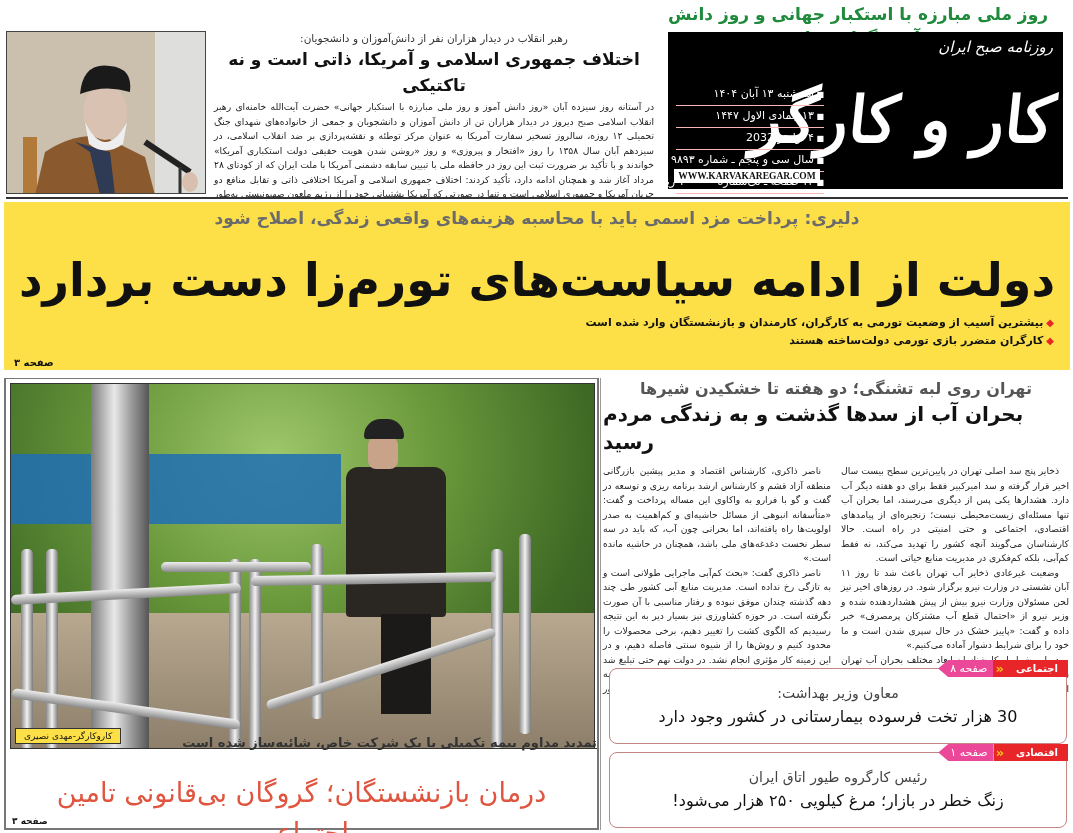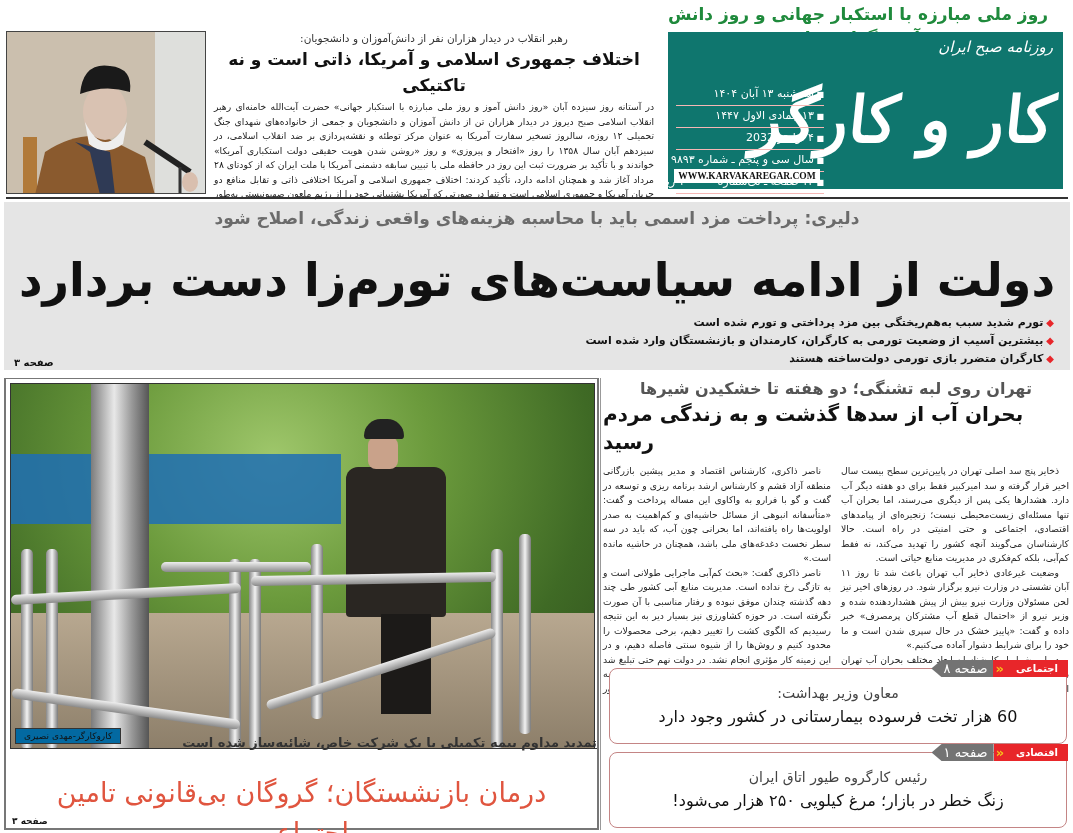--- a/index.html
+++ b/index.html
@@ -5,41 +5,41 @@
   * { box-sizing: border-box; margin: 0; padding: 0; }
   html, body { width: 1073px; height: 833px; background: #ffffff; overflow: hidden; }
   body { font-family: "DejaVu Sans", sans-serif; color: #111; position: relative; direction: rtl; }
 
   .abs { position: absolute; }
 
   
   .top-banner { top: 2px; right: 10px; width: 410px; text-align: center; color: #1f8a3c; font-weight: bold; font-size: 17px; line-height: 24px; }
 
   
-  .masthead { top: 32px; right: 10px; width: 395px; height: 157px; background: #0f766e; color: #fff; }
+  .masthead { top: 32px; right: 10px; width: 395px; height: 157px; background: #000000; color: #fff; }
   .masthead .subtitle { position: absolute; top: 6px; right: 10px; font-family: "DejaVu Serif", serif; font-style: italic; font-size: 15px; }
   .masthead .logo { position: absolute; top: 28px; right: 8px; font-family: "DejaVu Serif", serif; font-weight: bold; font-size: 64px; line-height: 120px; letter-spacing: -2px; transform: skewX(-6deg); }
   .masthead .info { position: absolute; top: 52px; left: 8px; width: 148px; font-size: 11px; }
   .masthead .info .row { border-bottom: 1px solid #f6b7b5; padding: 2px 0 2px 0; white-space: nowrap; line-height: 16px; }
   .masthead .info .row::before { content: "■ "; font-size: 8px; }
   .masthead .site { position: absolute; bottom: 6px; left: 6px; width: 146px; background: #fff; color: #111; font-family: "Liberation Serif", serif; font-weight: bold; font-size: 9.5px; text-align: center; direction: ltr; padding: 2px 0; }
 
   
   .top-story { top: 30px; right: 415px; width: 448px; text-align: center; }
   .top-story .kicker { font-size: 10.5px; color: #333; line-height: 16px; }
   .top-story .headline { font-weight: bold; font-size: 17px; line-height: 26px; }
   .top-story .body { font-size: 9.2px; text-align: justify; text-align-last: right; line-height: 14.5px; color: #222; padding: 2px 4px 0 4px; }
   .top-story .cont { text-align: right; font-weight: bold; font-size: 10px; padding-right: 8px; line-height: 14px; }
 
   .leader-photo { top: 31px; left: 6px; width: 200px; height: 163px; border: 1px solid #444; overflow: hidden; background: linear-gradient(90deg, #b9b2a8 0%, #d8cbb8 40%, #a89a86 60%, #cfd0cc 100%); }
 
   .rule-top { top: 197px; left: 6px; width: 1062px; height: 2px; background: #333; }
 
   
-  .lead { top: 202px; left: 4px; width: 1066px; height: 168px; background: #e5e5e5; }
+  .lead { top: 202px; left: 4px; width: 1066px; height: 168px; background: #fde047; }
   .lead .kicker { position: absolute; top: 6px; left: 0; right: 0; text-align: center; color: #6b6b6b; font-weight: bold; font-size: 17px; }
   .lead .headline { position: absolute; top: 38px; left: 0; right: 0; text-align: center; font-weight: bold; font-size: 46px; letter-spacing: -1px; color: #111; line-height: 80px; }
   .lead .bullets { position: absolute; top: 112px; right: 16px; font-size: 11px; font-weight: bold; line-height: 18px; }
   .lead .bullets li { list-style: none; }
   .lead .bullets li .dot { color: #e8262a; font-size: 10px; margin-left: 3px; }
   .lead .page-ref { position: absolute; bottom: 2px; left: 10px; font-size: 10px; font-weight: bold; }
 
   
   .photo-box { top: 378px; left: 4px; width: 595px; height: 452px; border: 2px solid #777; border-top-width: 1px; }
   .photo { position: absolute; top: 4px; left: 4px; width: 585px; height: 366px; border: 1px solid #333; overflow: hidden; background: #5f7f3e; }
@@ -47,40 +47,40 @@
   .photo .wall { position: absolute; top: 70px; left: 0; width: 330px; height: 70px; background: #1f6fb4; opacity: 0.85; }
   .photo .pavement { position: absolute; bottom: 0; left: 0; right: 0; height: 135px; background: linear-gradient(180deg, #b8a890 0%, #8d7f6a 100%); }
   .photo .pole { position: absolute; top: 0; left: 80px; width: 58px; height: 100%; background: linear-gradient(90deg, #7c7c7c, #e8e8e8 40%, #9a9a9a 70%, #555); }
   .photo .rail { position: absolute; height: 10px; background: linear-gradient(180deg, #eee, #8a8a8a); border-radius: 5px; }
   .photo .post { position: absolute; width: 12px; background: linear-gradient(90deg, #888, #f2f2f2, #7a7a7a); border-radius: 5px; }
   .photo .man { position: absolute; top: 35px; left: 335px; width: 110px; height: 300px; }
   .photo .man .cap { position: absolute; top: 0; left: 18px; width: 40px; height: 20px; background: #222; border-radius: 20px 20px 4px 4px; }
   .photo .man .face { position: absolute; top: 18px; left: 22px; width: 30px; height: 32px; background: #c9a28a; border-radius: 8px; }
   .photo .man .coat { position: absolute; top: 48px; left: 0; width: 100px; height: 150px; background: #2a2622; border-radius: 12px 12px 4px 4px; }
   .photo .man .legs { position: absolute; top: 195px; left: 35px; width: 50px; height: 100px; background: #1c1a18; }
-  .photo .credit { position: absolute; bottom: 4px; left: 4px; background: #0369a1; color: #111; font-size: 9px; padding: 2px 8px; border: 1px solid #333; }
+  .photo .credit { position: absolute; bottom: 4px; left: 4px; background: #fde047; color: #111; font-size: 9px; padding: 2px 8px; border: 1px solid #333; }
   .photo-box .kicker { position: absolute; top: 356px; left: 0; right: 0; text-align: right; font-weight: bold; font-size: 13px; color: #333; text-decoration: underline; }
   .photo-box .headline { position: absolute; top: 394px; left: 0; right: 0; text-align: center; font-size: 27px; color: #e0553f; line-height: 40px; }
   .photo-box .page-ref { position: absolute; bottom: 2px; left: 6px; font-size: 9px; font-weight: bold; }
 
   
   .water { top: 378px; right: 4px; width: 466px; }
   .water .kicker { text-align: center; font-size: 16px; color: #555; font-weight: bold; line-height: 22px; }
   .water .headline { text-align: left; font-size: 20px; font-weight: bold; line-height: 28px; }
   .water .cols { display: flex; gap: 10px; margin-top: 8px; }
   .water .col { flex: 1; font-size: 9.2px; line-height: 14.5px; text-align: justify; color: #222; }
   .water .col p { text-indent: 10px; }
   .water .cont { font-weight: bold; font-size: 10px; margin-top: 2px; }
 
   
   .sbox { right: 6px; width: 458px; height: 76px; border: 1.5px solid #c48585; border-radius: 8px; background: #fff; }
   .sbox .tag { position: absolute; top: -9px; right: -2px; display: flex; align-items: center; height: 17px; direction: rtl; }
   .sbox .tag .sec { background: #e8262a; color: #fff; font-size: 10px; font-weight: bold; padding: 0 10px; height: 17px; line-height: 17px; }
   .sbox .tag .chev { color: #f6c21a; font-size: 13px; font-weight: bold; background: #e8262a; height: 17px; line-height: 17px; padding: 0 2px; }
-  .sbox .tag .pg { background: #737373; color: #fff; font-size: 13px; height: 17px; line-height: 17px; padding: 0 6px 0 12px; clip-path: polygon(0 50%, 10px 0, 100% 0, 100% 100%, 10px 100%); }
+  .sbox .tag .pg { background: #ec4899; color: #fff; font-size: 11px; height: 17px; line-height: 17px; padding: 0 6px 0 12px; clip-path: polygon(0 50%, 10px 0, 100% 0, 100% 100%, 10px 100%); }
   .sbox .kicker { position: absolute; top: 16px; left: 0; right: 0; text-align: center; font-size: 14px; color: #444; }
   .sbox .headline { position: absolute; top: 38px; left: 0; right: 0; text-align: center; font-size: 16px; color: #111; }
   .sbox.health { top: 668px; }
   .sbox.econ { top: 752px; }
 
   .vline { top: 378px; left: 600px; width: 1px; height: 452px; background: #999; }
 </style>
 </head>
 <body>
 
@@ -121,21 +121,20 @@
     <ellipse cx="185" cy="150" rx="8" ry="10" fill="#d9bfae"></ellipse>
   </svg>
 </div>
 
 <div class="abs rule-top"></div>
 
 <div class="abs lead">
   <div class="kicker">دلیری: پرداخت مزد اسمی باید با محاسبه هزینه‌های واقعی زندگی، اصلاح شود</div>
   <div class="headline">دولت از ادامه سیاست‌های تورم‌زا دست بردارد</div>
   <ul class="bullets">
-    <li><span class="dot">◆</span><span>تورم شدید سبب به‌هم‌ریختگی بین مزد پرداختی و تورم شده است</span></li>
     <li><span class="dot">◆</span><span>بیشترین آسیب از وضعیت تورمی به کارگران، کارمندان و بازنشستگان وارد شده است</span></li>
     <li><span class="dot">◆</span><span>کارگران متضرر بازی تورمی دولت‌ساخته هستند</span></li>
   </ul>
   <div class="page-ref">صفحه ۳</div>
 </div>
 
 <div class="abs photo-box">
   <div class="photo">
     <div class="sky"></div>
     <div class="wall"></div>
@@ -185,21 +184,21 @@
   </div>
 </div>
 
 <div class="abs sbox health">
   <div class="tag">
     <span class="sec">اجتماعی</span>
     <span class="chev">«</span>
     <span class="pg">صفحه ۸</span>
   </div>
   <div class="kicker">معاون وزیر بهداشت:</div>
-  <div class="headline">60 هزار تخت فرسوده بیمارستانی در کشور وجود دارد</div>
+  <div class="headline">30 هزار تخت فرسوده بیمارستانی در کشور وجود دارد</div>
 </div>
 
 <div class="abs sbox econ">
   <div class="tag">
     <span class="sec">اقتصادی</span>
     <span class="chev">«</span>
     <span class="pg">صفحه ۱</span>
   </div>
   <div class="kicker">رئیس کارگروه طیور اتاق ایران</div>
   <div class="headline">زنگ خطر در بازار؛ مرغ کیلویی ۲۵۰ هزار می‌شود!</div>

